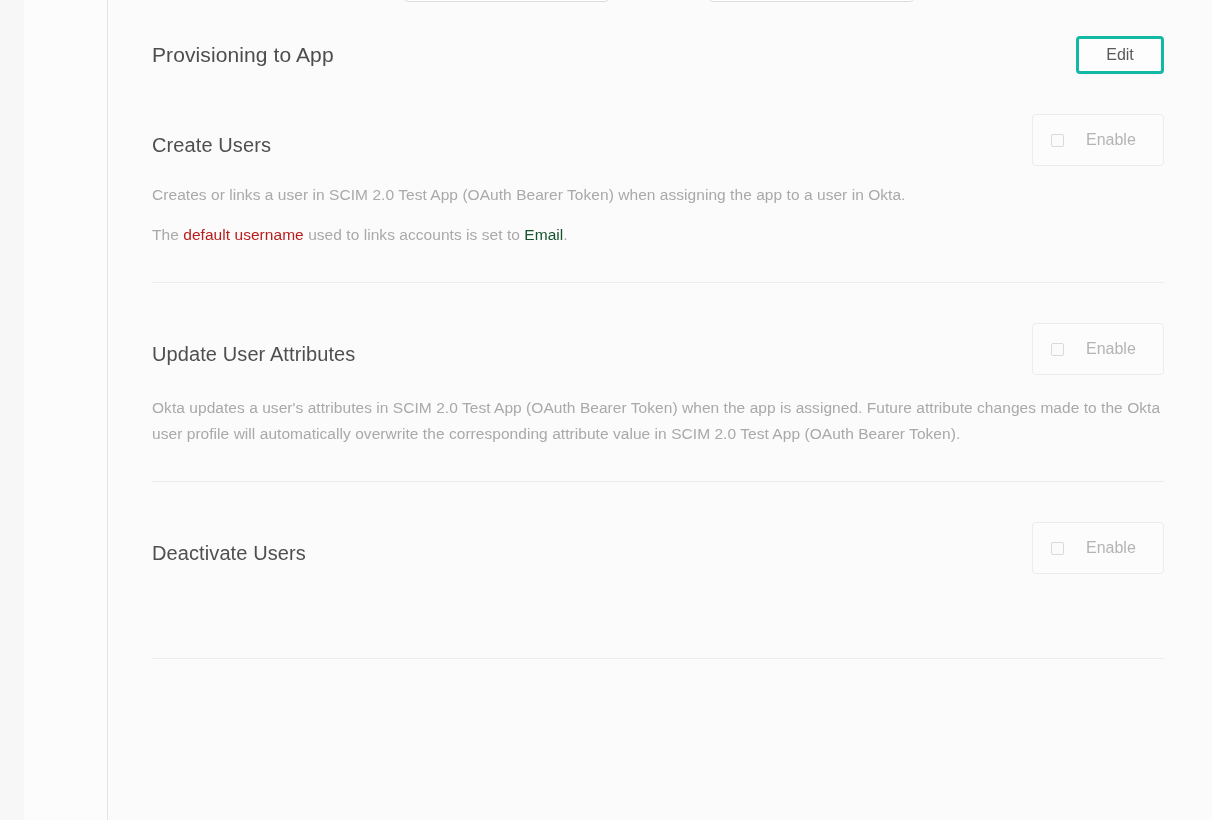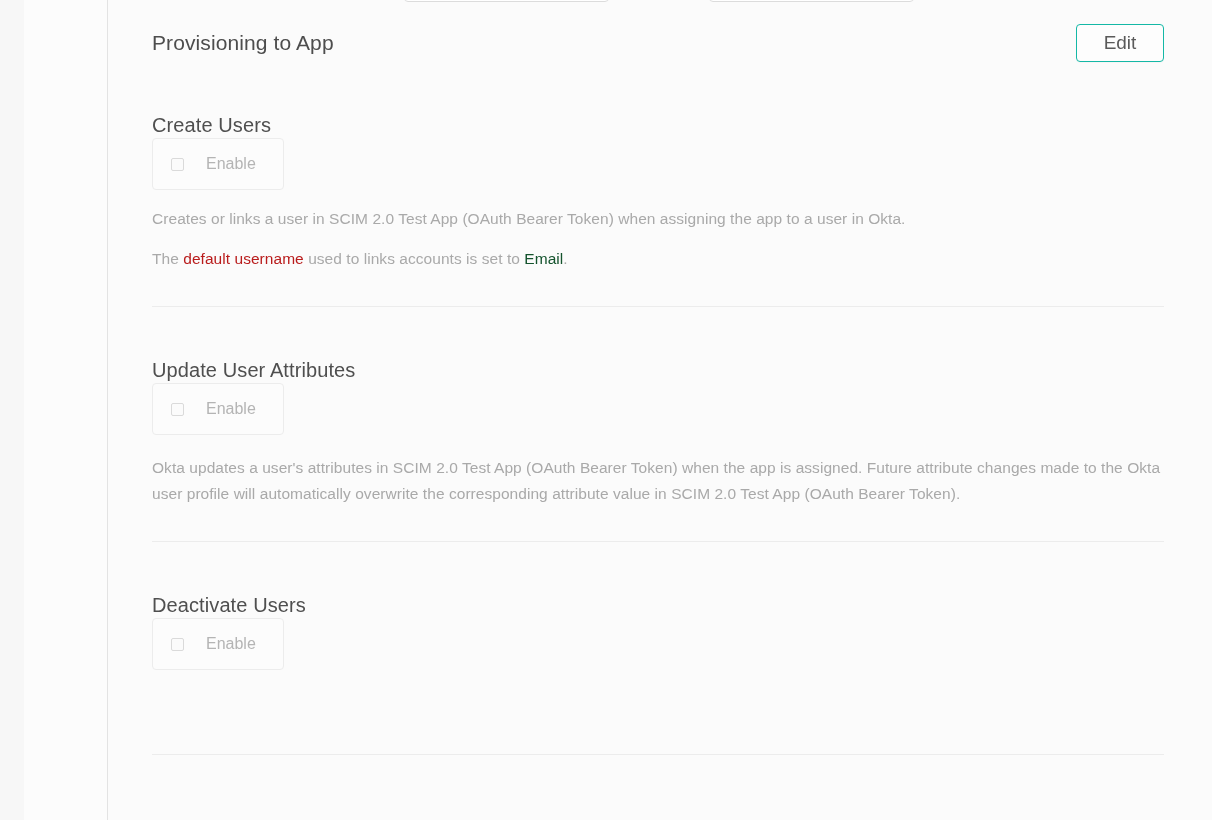--- a/index.html
+++ b/index.html
@@ -66,55 +66,54 @@
 
   .section {
     position: relative;
     padding: 0 48px 0 44px;
   }
 
   .section-head {
     display: flex;
     align-items: center;
     justify-content: space-between;
-    padding-top: 24px;
+    padding-top: 36px;
   }
 
   .section-title {
     font-size: 21px;
     font-weight: 400;
     color: #4d4d4d;
     letter-spacing: 0.1px;
     line-height: 28px;
   }
 
   .btn-edit {
     min-width: 88px;
     height: 38px;
     padding: 0 18px;
     background: #fdfdfd;
-    border: 1px solid #14b8a6;
+    border: 3px solid #14b8a6;
     border-radius: 4px;
     color: #5a5a5a;
-    font-size: 19px;
+    font-size: 16px;
     font-family: "Liberation Sans", sans-serif;
     cursor: pointer;
     box-shadow: 0 1px 0 rgba(0,0,0,0.02);
   }
 
   .block {
     padding: 0 48px 0 44px;
   }
 
   .block-head {
     display: flex;
-    align-items: flex-start;
+    align-items: center;
     justify-content: space-between;
     min-height: 52px;
-    flex-direction: column;
   }
 
   .block-title {
     font-size: 20px;
     font-weight: 400;
     color: #4f4f4f;
     letter-spacing: 0.1px;
     line-height: 26px;
     padding-top: 10px;
   }

